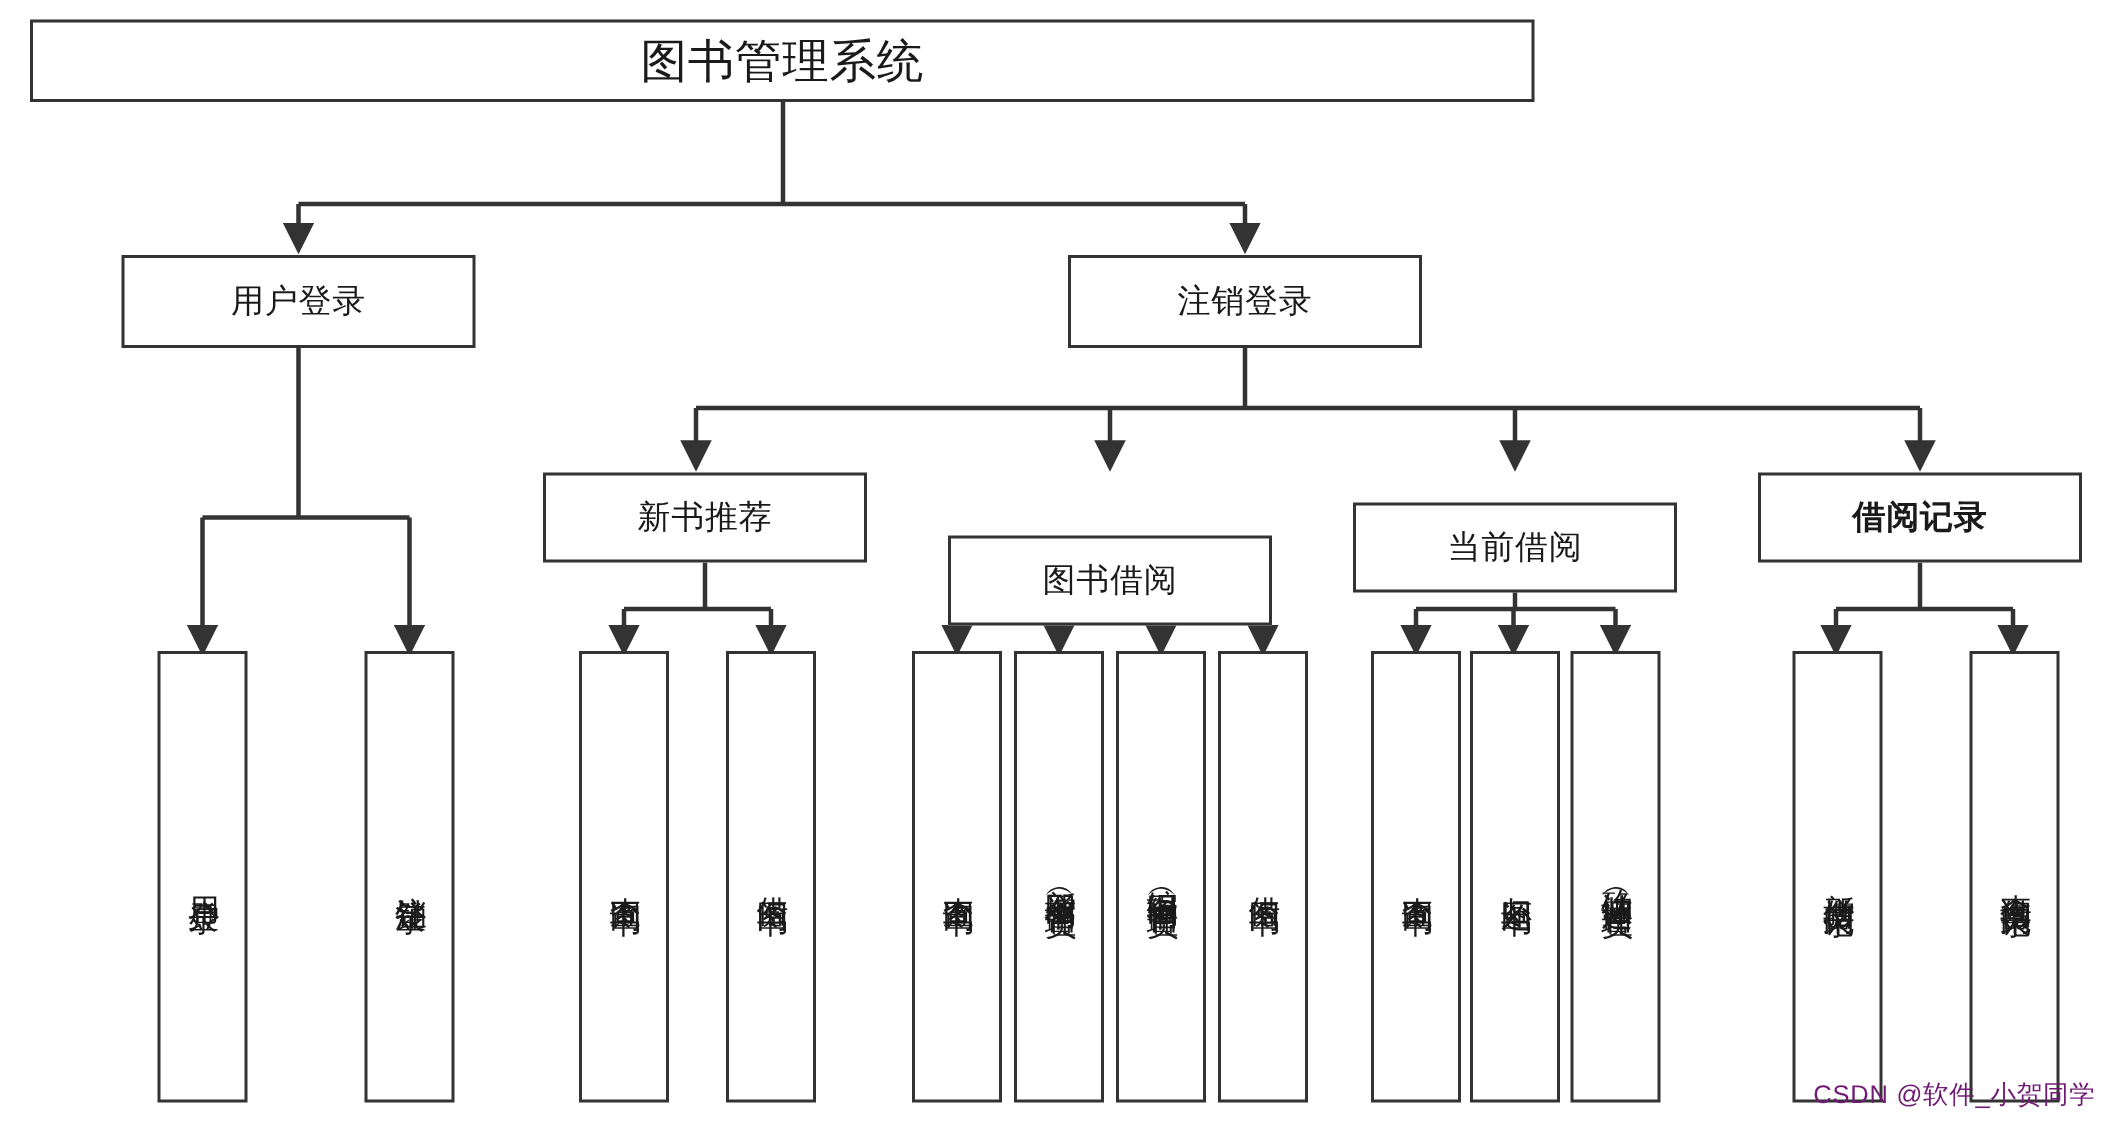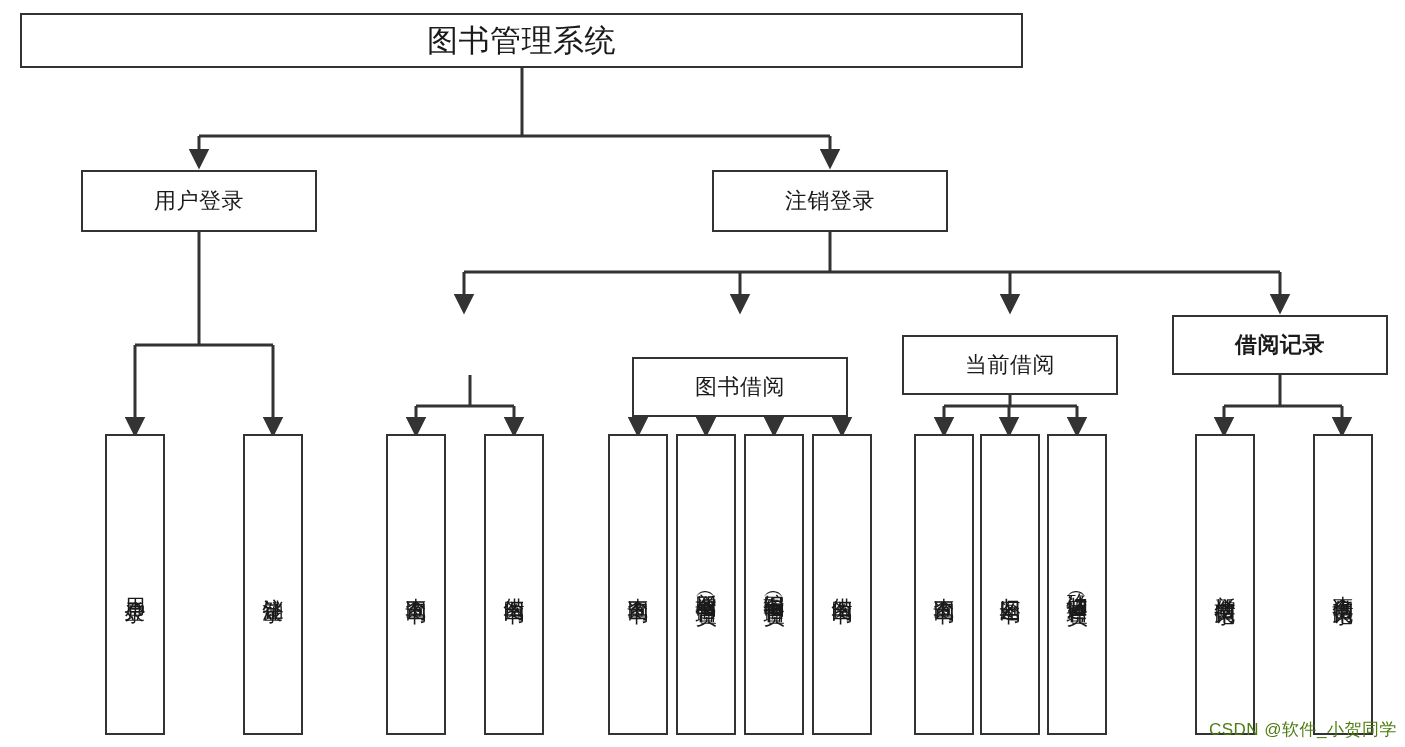--- a/index.html
+++ b/index.html
@@ -49,21 +49,21 @@
     text-orientation: upright;
     letter-spacing: 2px;
     line-height: 1.05;
     max-height: 100%;
   }
   .watermark {
     position: absolute;
     right: 8px;
     bottom: 6px;
     font-size: 17px;
-    color: #4d7c0f;
+    color: #701a75;
     letter-spacing: 0.5px;
     white-space: nowrap;
     pointer-events: none;
   }
 </style>
 </head>
 <body>
 
 <div id="diagram-root">
 
@@ -121,20 +121,23 @@
     <span class="node-label">图书管理系统</span>
   </div>
 
   <div class="node-box level-1" style="left:81px; top:170px; width:236px; height:62px;">
     <span class="node-label">用户登录</span>
   </div>
   <div class="node-box level-1" style="left:712px; top:170px; width:236px; height:62px;">
     <span class="node-label">注销登录</span>
   </div>
 
+  <div class="node-box level-2" style="left:362px; top:315px; width:216px; height:60px;">
+    <span class="node-label">新书推荐</span>
+  </div>
   <div class="node-box level-2" style="left:632px; top:315px; width:216px; height:60px;margin-top:42px;">
     <span class="node-label">图书借阅</span>
   </div>
   <div class="node-box level-2" style="left:902px; top:315px; width:216px; height:60px;margin-top:20px;">
     <span class="node-label">当前借阅</span>
   </div>
   <div class="node-box level-2" style="left:1172px; top:315px; width:216px; height:60px;font-weight:bold;">
     <span class="node-label">借阅记录</span>
   </div>
 

